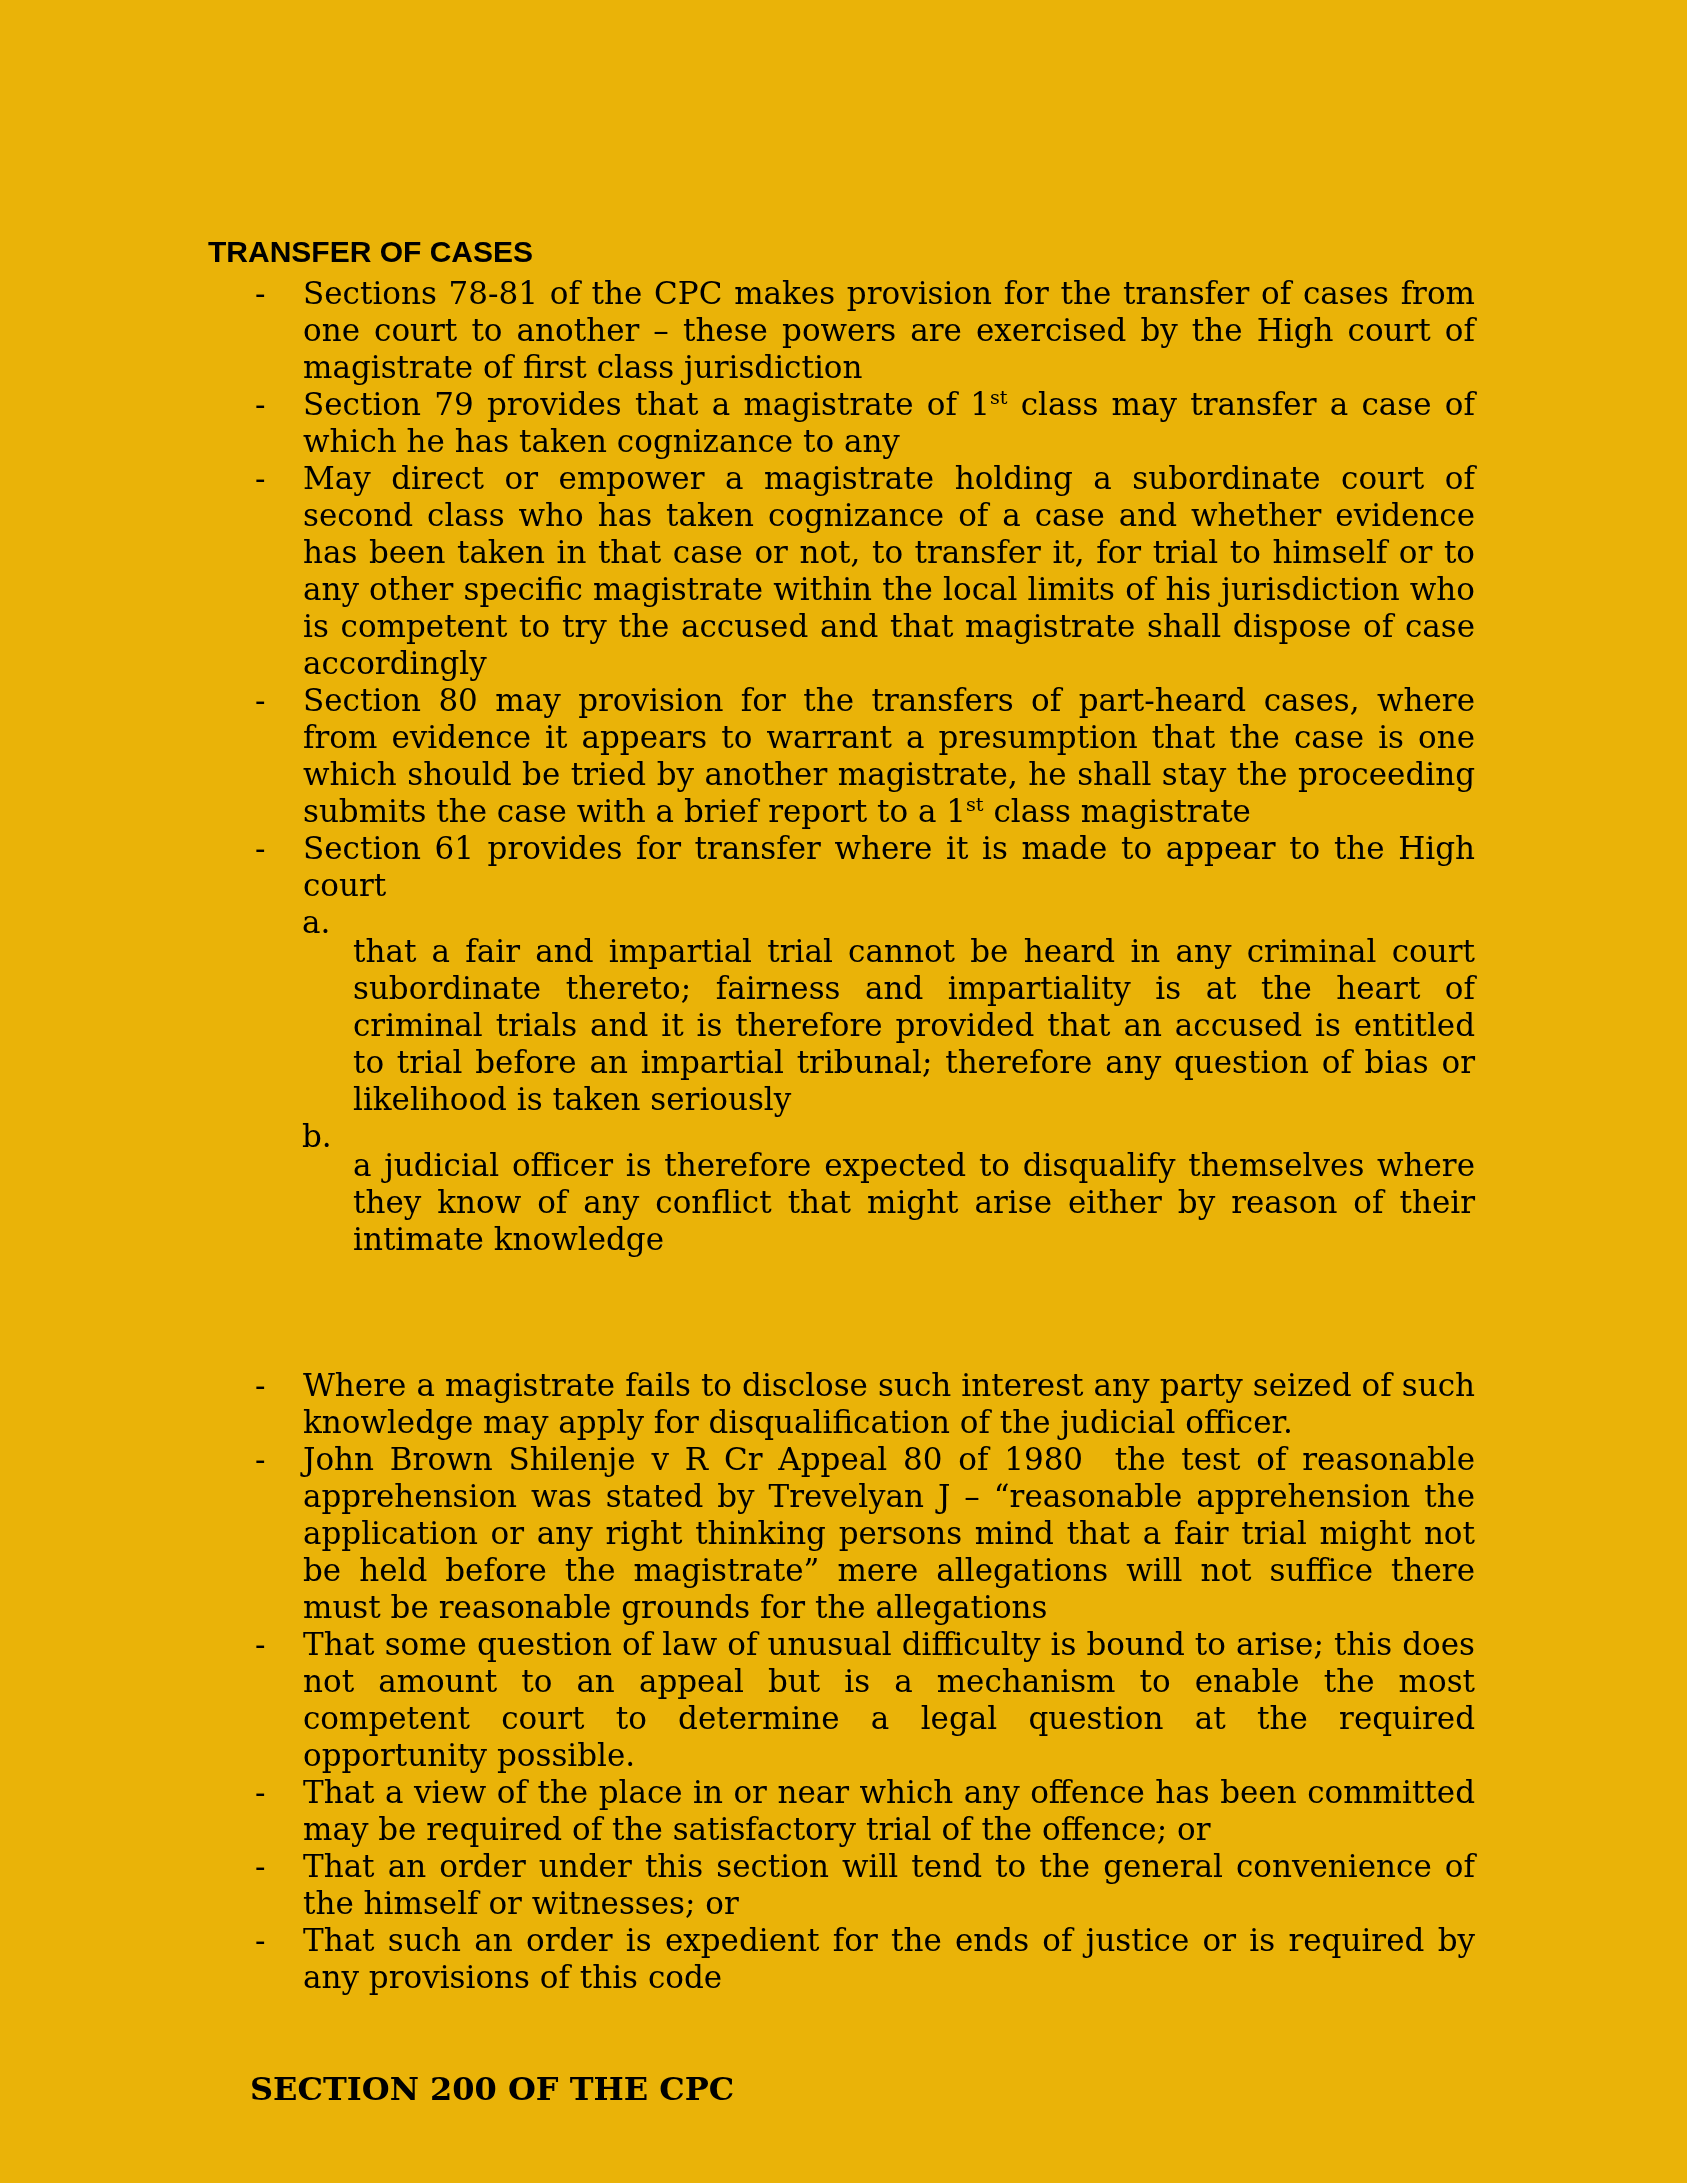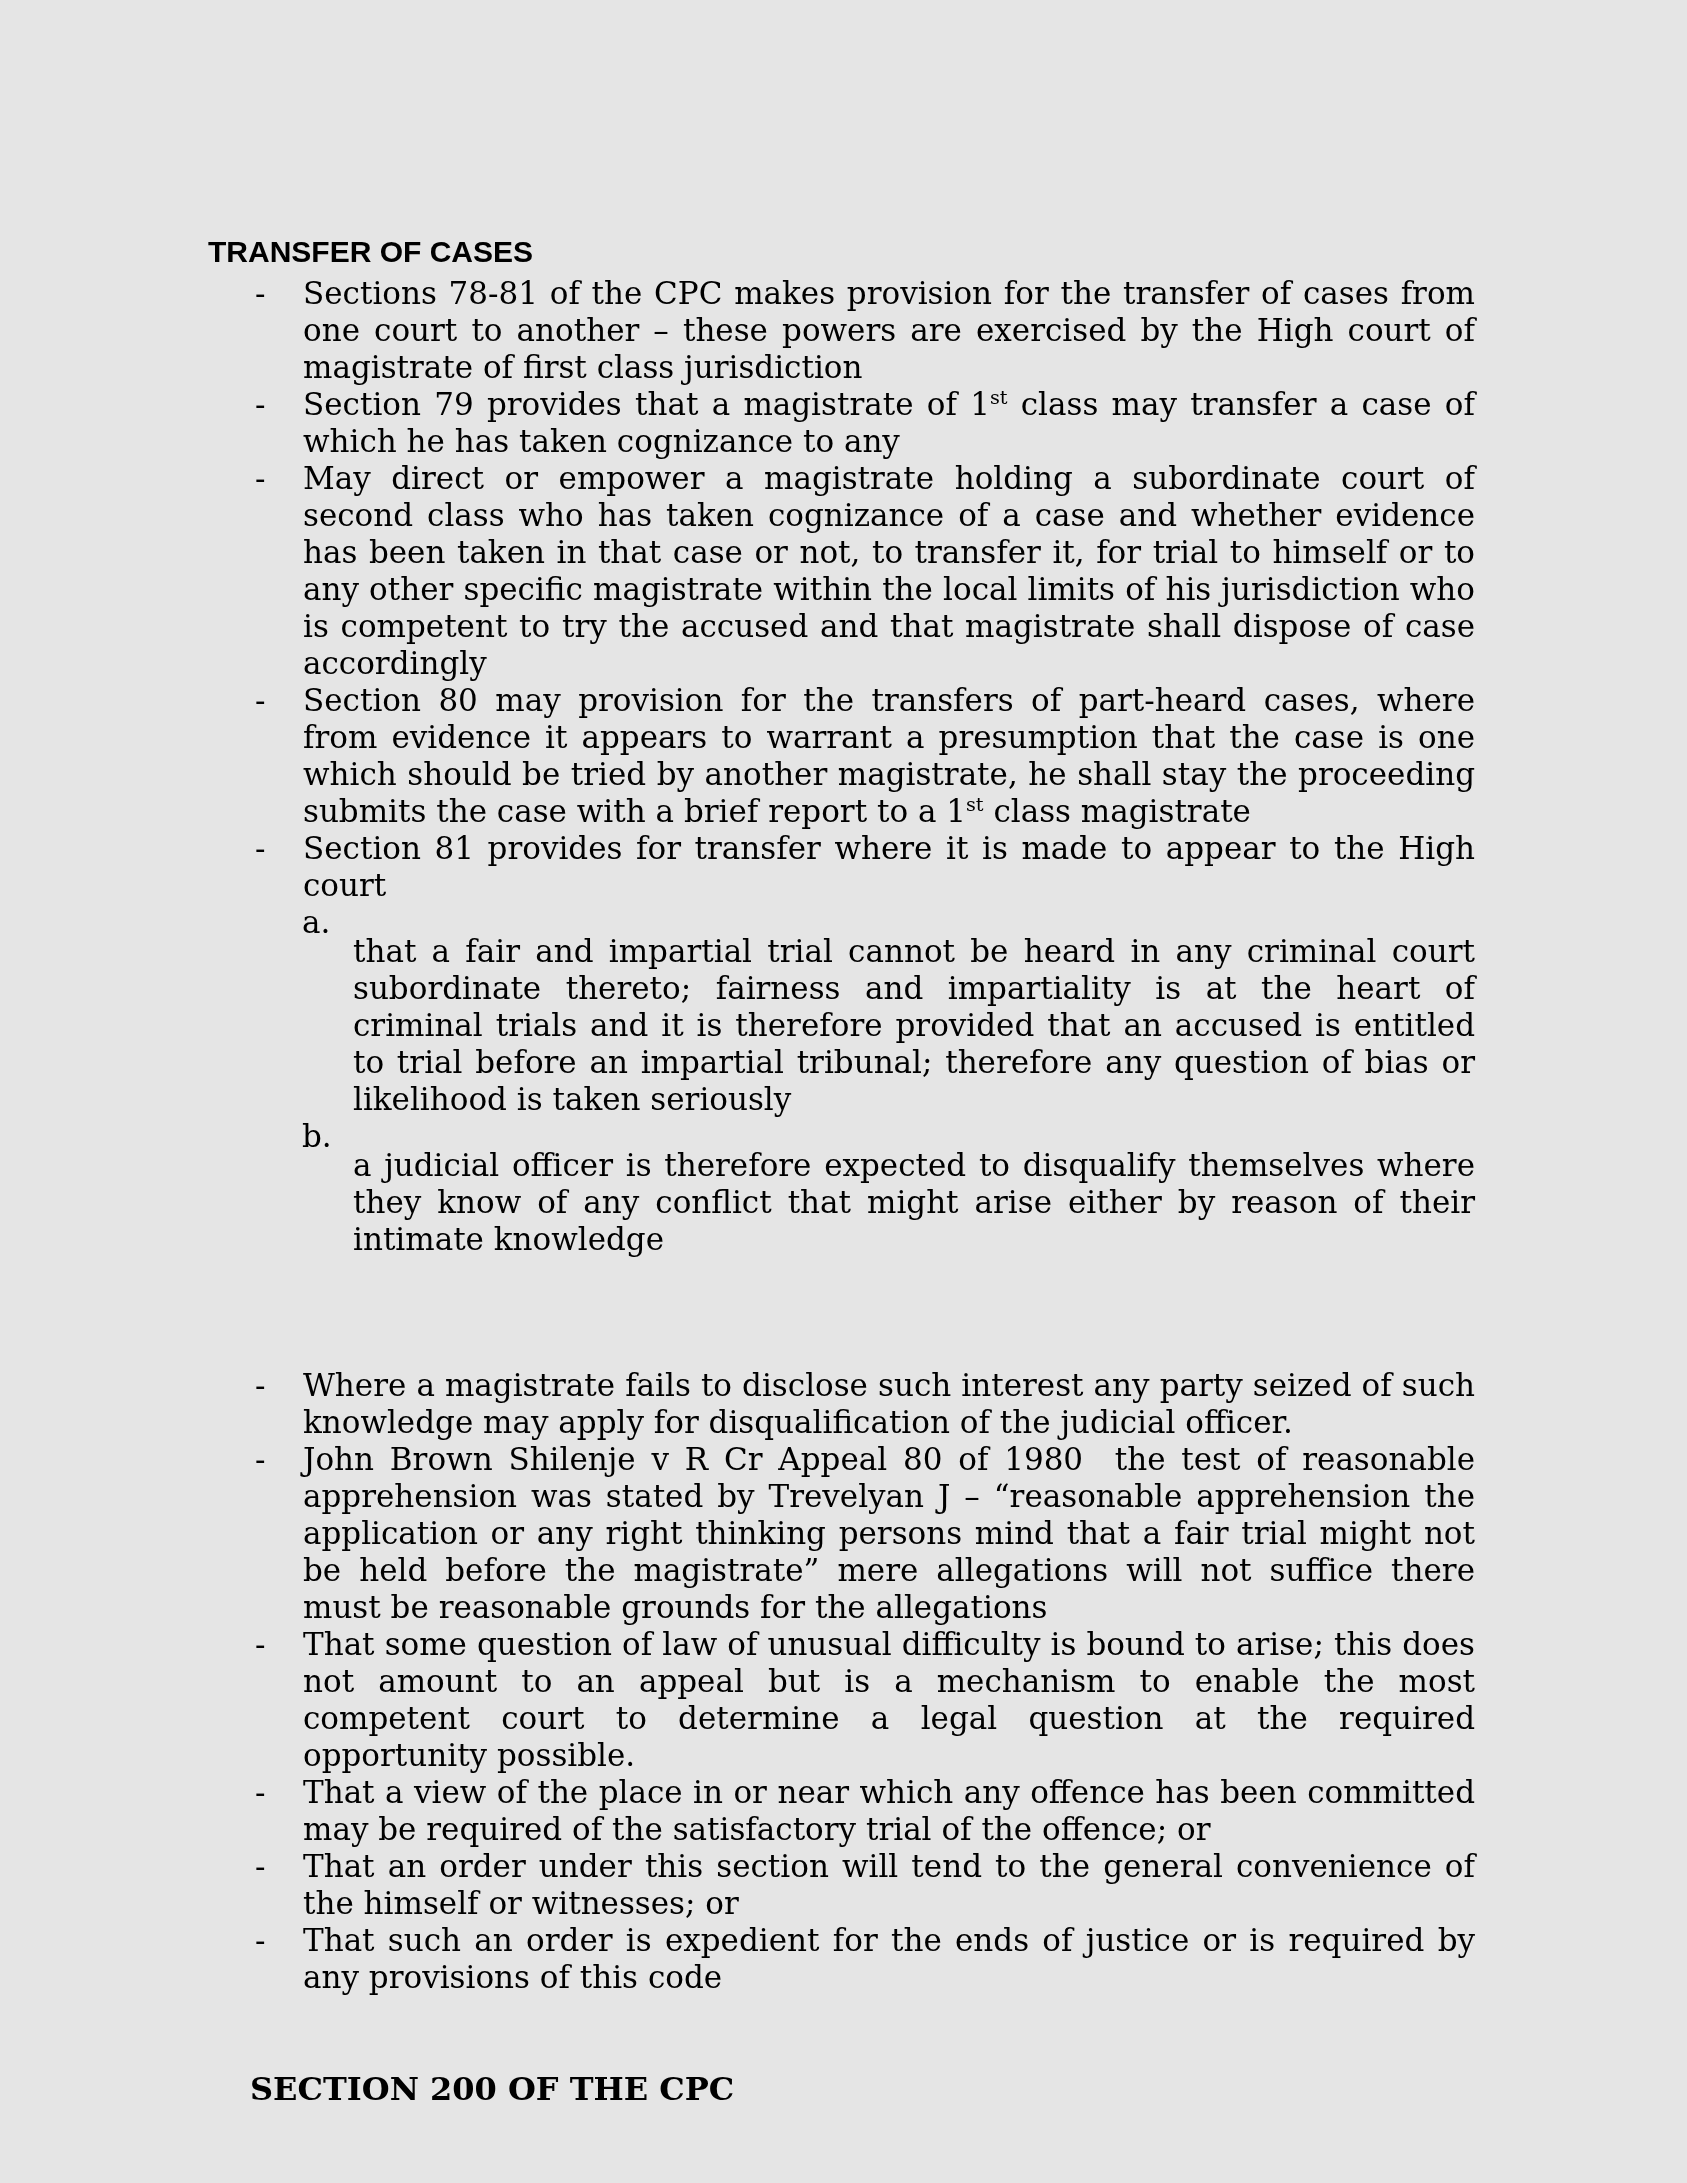--- a/index.html
+++ b/index.html
@@ -4,21 +4,21 @@
 <style>
   html, body {
     margin: 0;
     padding: 0;
     background: #ffffff;
   }
   .page {
     position: relative;
     width: 1687px;
     height: 2183px;
-    background: #e5e5e5;
+    background: #eab308;
     color: #000000;
     box-sizing: border-box;
     padding-top: 234px;
     overflow: hidden;
     font-family: "DejaVu Serif", "Liberation Serif", serif;
     font-size: 31px;
     line-height: 37px;
   }
   .doc-heading {
     margin: 0 0 5.3px 208px;
@@ -90,21 +90,21 @@
     <span class="text">May direct or empower a magistrate holding a subordinate court of second class who has taken cognizance of a case and whether evidence has been taken in that case or not, to transfer it, for trial to himself or to any other specific magistrate within the local limits of his jurisdiction who is competent to try the accused and that magistrate shall dispose of case accordingly</span>
   </div>
 
   <div class="bullet">
     <span class="marker">-</span>
     <span class="text">Section 80 may provision for the transfers of part-heard cases, where from evidence it appears to warrant a presumption that the case is one which should be tried by another magistrate, he shall stay the proceeding submits the case with a brief report to a 1<sup>st</sup> class magistrate</span>
   </div>
 
   <div class="bullet">
     <span class="marker">-</span>
-    <span class="text">Section 81 provides for transfer where it is made to appear to the High court</span>
+    <span class="text">Section 61 provides for transfer where it is made to appear to the High court</span>
   </div>
 
   <div class="bullet sub">
     <span class="marker">a.</span>
     <span class="text">that a fair and impartial trial cannot be heard in any criminal court subordinate thereto; fairness and impartiality is at the heart of criminal trials and it is therefore provided that an accused is entitled to trial before an impartial tribunal; therefore any question of bias or likelihood is taken seriously</span>
   </div>
 
   <div class="bullet sub">
     <span class="marker">b.</span>
     <span class="text">a judicial officer is therefore expected to disqualify themselves where they know of any conflict that might arise either by reason of their intimate knowledge</span>

